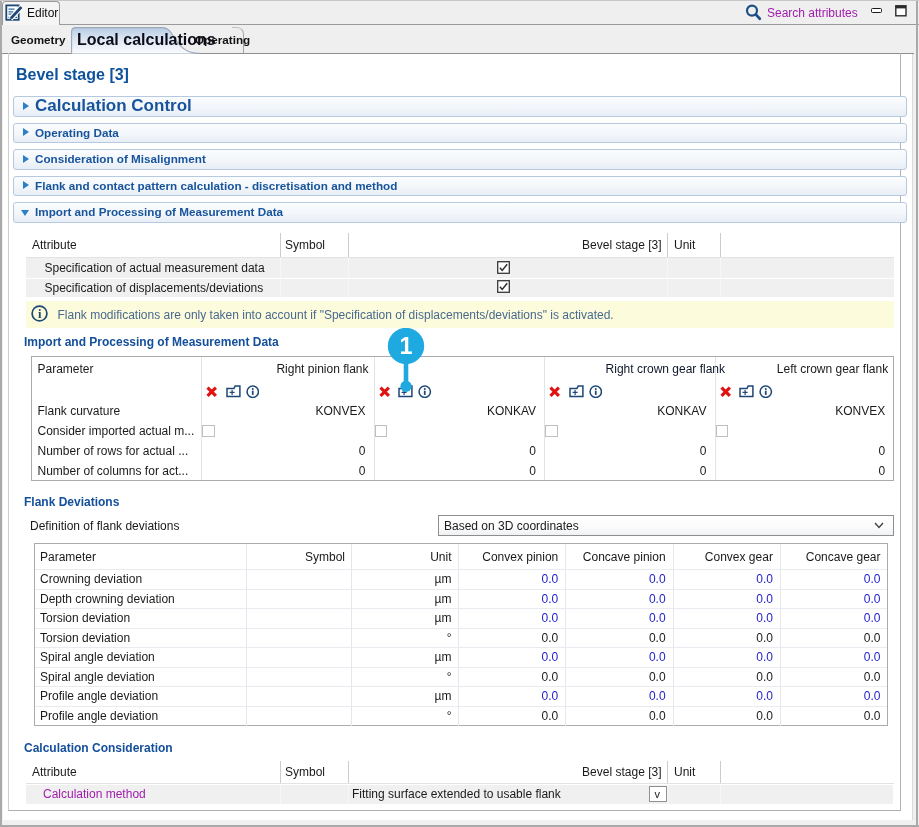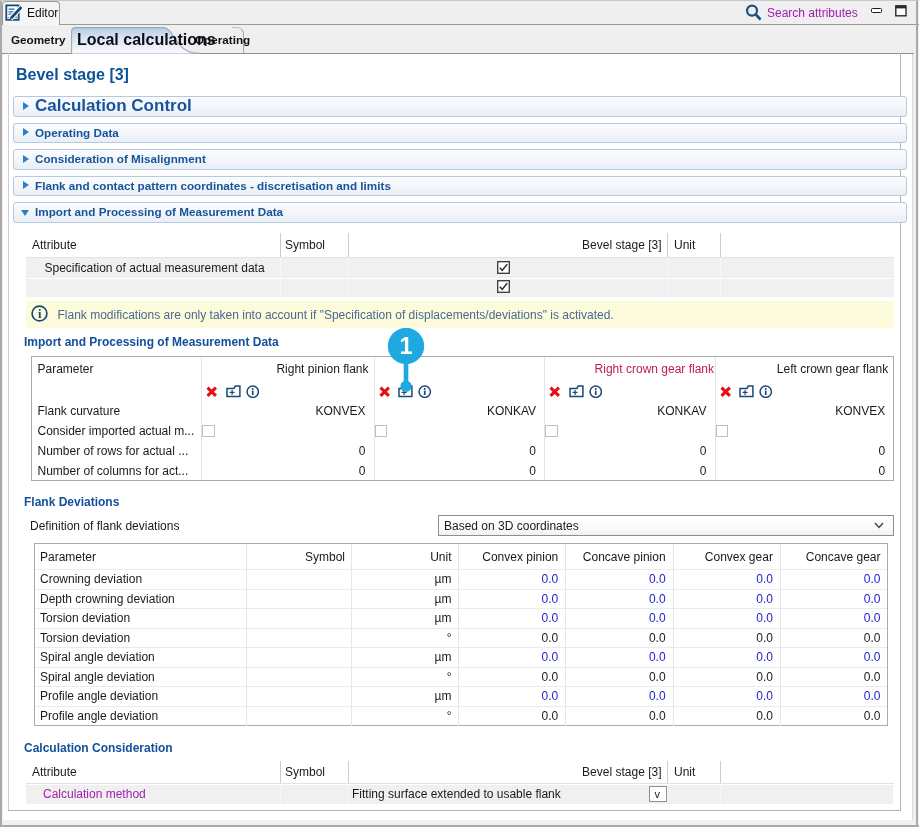--- a/index.html
+++ b/index.html
@@ -55,36 +55,37 @@
 <div style="position:absolute;left:22.5px;top:101.5px;width:0;height:0;border-top:4.5px solid transparent;border-bottom:4.5px solid transparent;border-left:6px solid #2a7fc8"></div>
 <div style="position:absolute;left:35px;top:97.4px;height:17.7px;line-height:17.7px;font-size:17px;font-weight:bold;color:#17549c;white-space:nowrap">Calculation Control</div>
 <div style="position:absolute;left:12.5px;top:122.5px;width:894px;height:20.5px;border:1px solid #b6c9de;border-radius:3px;background:linear-gradient(180deg,#fafcfe 0%,#f3f6fa 55%,#e7eef6 100%)"></div>
 <div style="position:absolute;left:22.5px;top:128.0px;width:0;height:0;border-top:4.5px solid transparent;border-bottom:4.5px solid transparent;border-left:6px solid #2a7fc8"></div>
 <div style="position:absolute;left:35px;top:123.8px;height:17.7px;line-height:17.7px;font-size:11.7px;font-weight:bold;color:#17549c;white-space:nowrap">Operating Data</div>
 <div style="position:absolute;left:12.5px;top:149px;width:894px;height:20.5px;border:1px solid #b6c9de;border-radius:3px;background:linear-gradient(180deg,#fafcfe 0%,#f3f6fa 55%,#e7eef6 100%)"></div>
 <div style="position:absolute;left:22.5px;top:154.5px;width:0;height:0;border-top:4.5px solid transparent;border-bottom:4.5px solid transparent;border-left:6px solid #2a7fc8"></div>
 <div style="position:absolute;left:35px;top:150.3px;height:17.7px;line-height:17.7px;font-size:11.7px;font-weight:bold;color:#17549c;white-space:nowrap">Consideration of Misalignment</div>
 <div style="position:absolute;left:12.5px;top:175.5px;width:894px;height:20.5px;border:1px solid #b6c9de;border-radius:3px;background:linear-gradient(180deg,#fafcfe 0%,#f3f6fa 55%,#e7eef6 100%)"></div>
 <div style="position:absolute;left:22.5px;top:181.0px;width:0;height:0;border-top:4.5px solid transparent;border-bottom:4.5px solid transparent;border-left:6px solid #2a7fc8"></div>
-<div style="position:absolute;left:35px;top:176.8px;height:17.7px;line-height:17.7px;font-size:11.7px;font-weight:bold;color:#17549c;white-space:nowrap">Flank and contact pattern coordinates - discretisation and limits</div>
+<div style="position:absolute;left:35px;top:176.8px;height:17.7px;line-height:17.7px;font-size:11.7px;font-weight:bold;color:#17549c;white-space:nowrap">Flank and contact pattern calculation - discretisation and method</div>
 <div style="position:absolute;left:12.5px;top:202px;width:894px;height:20.5px;border:1px solid #b6c9de;border-radius:3px;background:linear-gradient(180deg,#fafcfe 0%,#f3f6fa 55%,#e7eef6 100%)"></div>
 <div style="position:absolute;left:20.5px;top:210px;width:0;height:0;border-left:4.5px solid transparent;border-right:4.5px solid transparent;border-top:6px solid #2a7fc8"></div>
 <div style="position:absolute;left:35px;top:203.3px;height:17.7px;line-height:17.7px;font-size:11.7px;font-weight:bold;color:#17549c;white-space:nowrap">Import and Processing of Measurement Data</div>
 <div style="position:absolute;left:280px;top:233px;width:1px;height:24px;background:#c9ccd1;"></div>
 <div style="position:absolute;left:348px;top:233px;width:1px;height:24px;background:#c9ccd1;"></div>
 <div style="position:absolute;left:666.5px;top:233px;width:1px;height:24px;background:#c9ccd1;"></div>
 <div style="position:absolute;left:719.5px;top:233px;width:1px;height:24px;background:#c9ccd1;"></div>
 <div style="position:absolute;left:26px;top:256.5px;width:868px;height:1px;background:#e3e3e3;"></div>
 <div style="position:absolute;left:32px;top:235.5px;height:18px;line-height:18px;font-size:12px;font-weight:normal;color:#1a1a1a;white-space:nowrap">Attribute</div>
 <div style="position:absolute;left:285px;top:235.5px;height:18px;line-height:18px;font-size:12px;font-weight:normal;color:#1a1a1a;white-space:nowrap">Symbol</div>
 <div style="position:absolute;left:241.5px;top:235.5px;width:420px;height:18px;line-height:18px;font-size:12px;font-weight:normal;color:#1a1a1a;white-space:nowrap;text-align:right">Bevel stage [3]</div>
 <div style="position:absolute;left:674px;top:235.5px;height:18px;line-height:18px;font-size:12px;font-weight:normal;color:#1a1a1a;white-space:nowrap">Unit</div>
 <div style="position:absolute;left:26px;top:258px;width:868px;height:19.5px;background:#f0f0f0;"></div>
 <div style="position:absolute;left:26px;top:279px;width:868px;height:18px;background:#f0f0f0;"></div>
 <div style="position:absolute;left:44.5px;top:258.5px;height:18px;line-height:18px;font-size:12px;font-weight:normal;color:#1a1a1a;white-space:nowrap">Specification of actual measurement data</div>
+<div style="position:absolute;left:44.5px;top:278.5px;height:18px;line-height:18px;font-size:12px;font-weight:normal;color:#1a1a1a;white-space:nowrap">Specification of displacements/deviations</div>
 <div style="position:absolute;left:280px;top:258px;width:1px;height:38.5px;background:#f5f7f9;"></div>
 <div style="position:absolute;left:348px;top:258px;width:1px;height:38.5px;background:#f5f7f9;"></div>
 <div style="position:absolute;left:666.5px;top:258px;width:1px;height:38.5px;background:#f5f7f9;"></div>
 <div style="position:absolute;left:719.5px;top:258px;width:1px;height:38.5px;background:#f5f7f9;"></div>
 <svg style="position:absolute;left:497px;top:260.5px" width="13" height="13" viewBox="0 0 13 13">
 <rect x="0.7" y="0.7" width="11.6" height="11.6" fill="#fff" stroke="#383838" stroke-width="1.3"></rect>
 <path d="M2.9 6.8 L5.2 9.4 L10.2 3.2" fill="none" stroke="#2e2e2e" stroke-width="1.5"></path>
 </svg>
 <svg style="position:absolute;left:497px;top:280px" width="13" height="13" viewBox="0 0 13 13">
 <rect x="0.7" y="0.7" width="11.6" height="11.6" fill="#fff" stroke="#383838" stroke-width="1.3"></rect>
@@ -97,21 +98,21 @@
 </svg>
 <div style="position:absolute;left:57.5px;top:305.5px;height:18px;line-height:18px;font-size:12px;font-weight:normal;color:#49698e;white-space:nowrap">Flank modifications are only taken into account if "Specification of displacements/deviations" is activated.</div>
 <div style="position:absolute;left:24px;top:333.0px;height:18px;line-height:18px;font-size:12px;font-weight:bold;color:#134f9b;white-space:nowrap">Import and Processing of Measurement Data</div>
 <div style="position:absolute;left:31px;top:356px;width:863px;height:125px;border:1px solid #ababab;background:#fff"></div>
 <div style="position:absolute;left:201px;top:357px;width:1px;height:123px;background:#dfe4ea;"></div>
 <div style="position:absolute;left:373.8px;top:357px;width:1px;height:123px;background:#dfe4ea;"></div>
 <div style="position:absolute;left:544.3px;top:357px;width:1px;height:123px;background:#dfe4ea;"></div>
 <div style="position:absolute;left:714.7px;top:357px;width:1px;height:123px;background:#dfe4ea;"></div>
 <div style="position:absolute;left:37.5px;top:359.5px;height:18px;line-height:18px;font-size:12px;font-weight:normal;color:#1a1a1a;white-space:nowrap">Parameter</div>
 <div style="position:absolute;left:-51.5px;top:359.5px;width:420px;height:18px;line-height:18px;font-size:12px;font-weight:normal;color:#1a1a1a;white-space:nowrap;text-align:right">Right pinion flank</div>
-<div style="position:absolute;left:294px;top:359.5px;width:420px;height:18px;line-height:18px;font-size:12px;font-weight:normal;color:#be185d;white-space:nowrap;text-align:right">Right crown gear flank</div>
+<div style="position:absolute;left:305px;top:359.5px;width:420px;height:18px;line-height:18px;font-size:12px;font-weight:normal;color:#0f172a;white-space:nowrap;text-align:right">Right crown gear flank</div>
 <div style="position:absolute;left:468.20000000000005px;top:359.5px;width:420px;height:18px;line-height:18px;font-size:12px;font-weight:normal;color:#1a1a1a;white-space:nowrap;text-align:right">Left crown gear flank</div>
 <svg style="position:absolute;left:206px;top:385.5px" width="11.4" height="11.4" viewBox="0 0 12 12">
 <path d="M1.6 1.6 L10.4 10.4 M10.4 1.6 L1.6 10.4" stroke="#e01212" stroke-width="3.3"></path>
     </svg>
 <svg style="position:absolute;left:225.5px;top:385px" width="15" height="13" viewBox="0 0 15 13">
 <path d="M1 11.6 L1 3.4 L8 3.4 L9.2 1 L13.9 1 L13.9 11.6 Z" fill="#fff" stroke="#1d4876" stroke-width="1.5" stroke-linejoin="miter"></path>
 <path d="M3.6 7.4 h5 M6.1 4.9 v5" stroke="#1d4876" stroke-width="1.2"></path>
 </svg>
 <svg style="position:absolute;left:245.5px;top:384.5px" width="13.5" height="13.5" viewBox="0 0 14 14">
 <circle cx="7" cy="7" r="5.9" fill="#fff" stroke="#1d4876" stroke-width="1.6"></circle>

